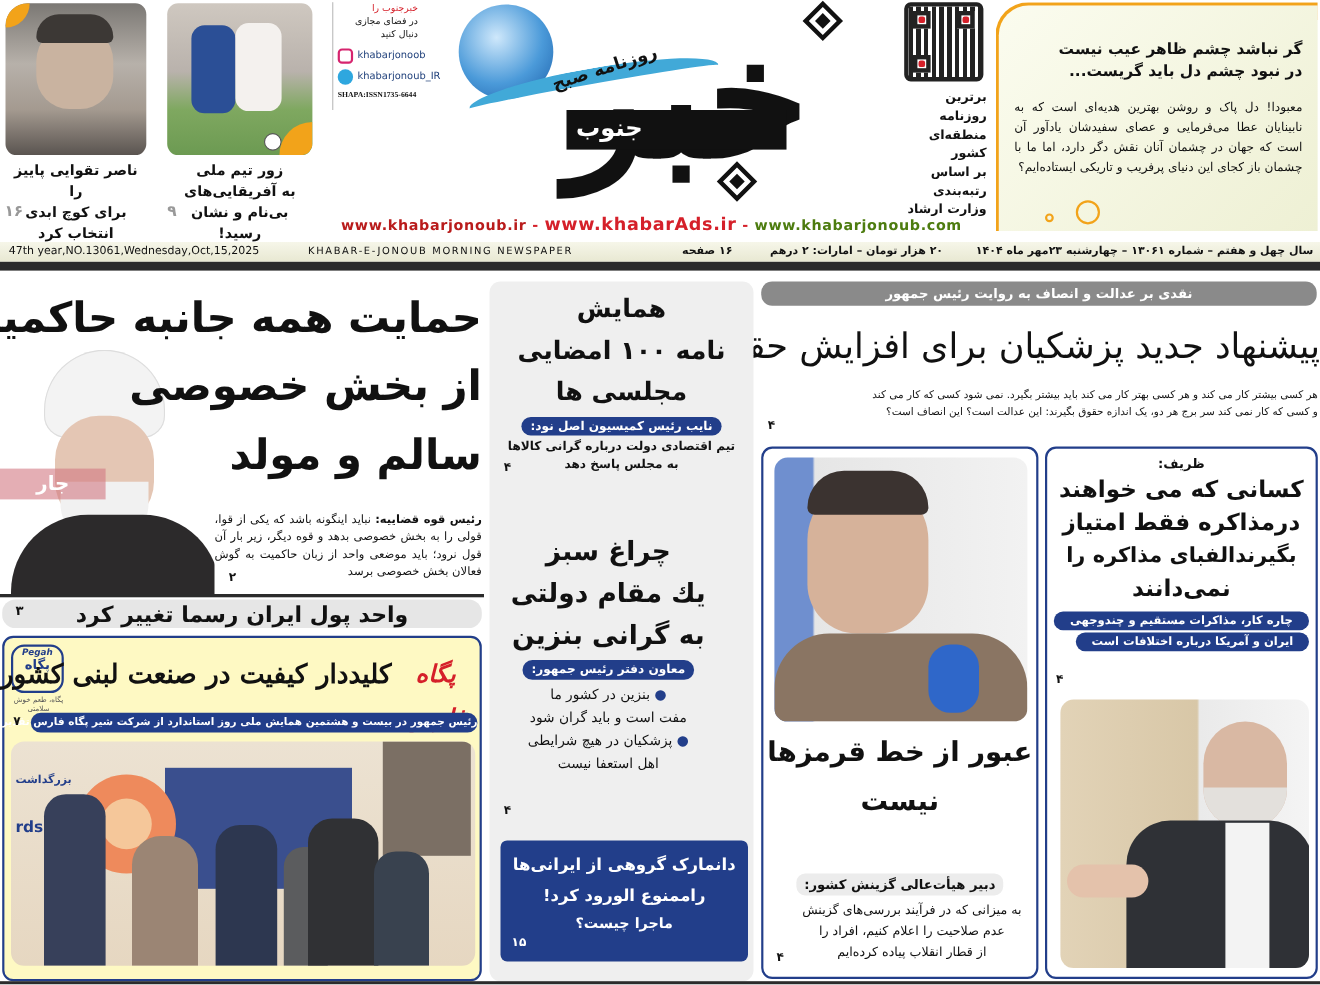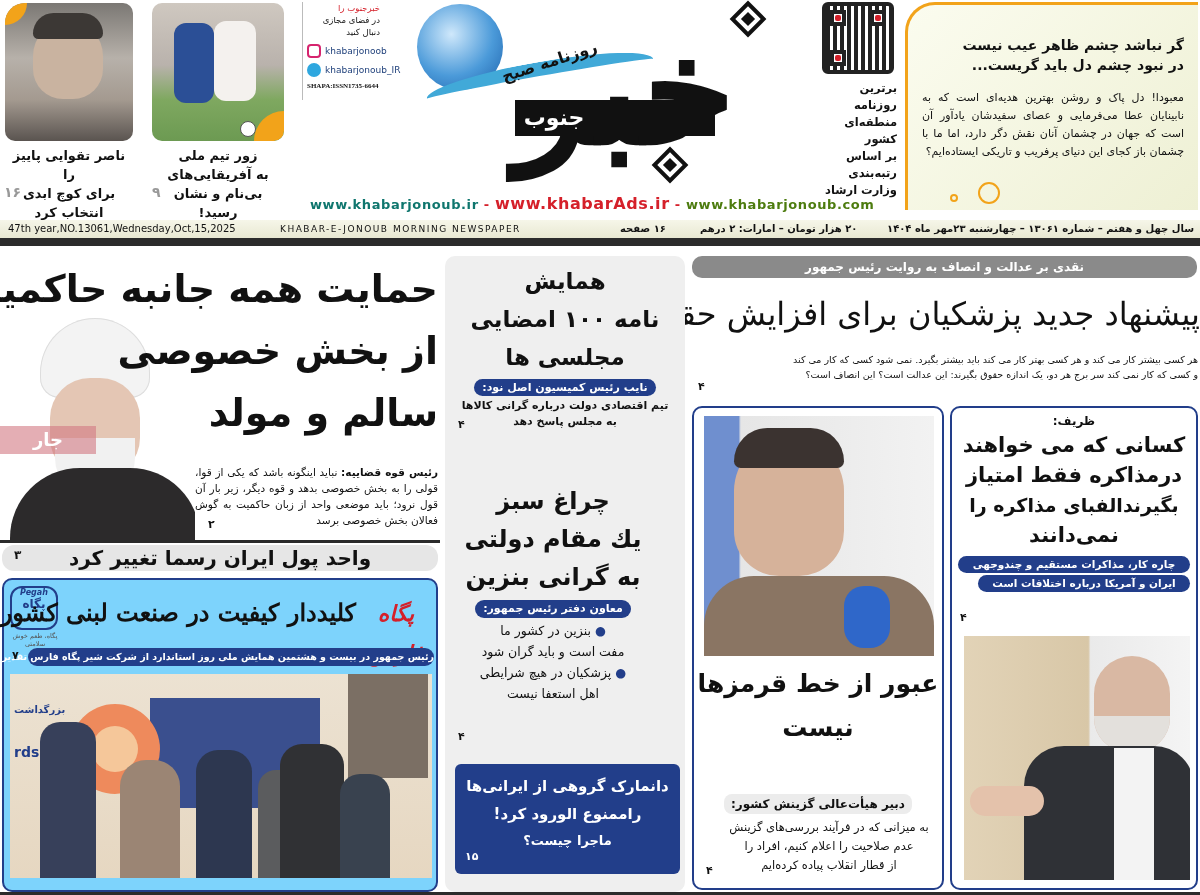--- a/index.html
+++ b/index.html
@@ -1,20 +1,20 @@
 <!DOCTYPE html>
 <html><head>
 <meta charset="utf-8">
 <style>
   *{box-sizing:border-box;margin:0;padding:0}
   html,body{width:1200px;height:895px;overflow:hidden;background:#fff}
   body{font-family:"DejaVu Sans",sans-serif;color:#111;position:relative}
   .abs{position:absolute}
   .rtl{direction:rtl}
-  .photo{position:absolute;overflow:hidden;border-radius:0}
+  .photo{position:absolute;overflow:hidden;border-radius:12px}
   .bold{font-weight:bold}
   .pagenum{position:absolute;font-weight:bold;color:#111}
   .pill{background:#223e8a;color:#fff;border-radius:10px;font-weight:bold;text-align:center}
 </style>
 </head>
 <body>
 
 <div class="abs" style="left:0;top:0;width:1200px;height:218px;background:#fff;">
 
   <div class="abs rtl" style="left:905px;top:2px;width:293px;height:208px;background:linear-gradient(135deg,#fbfcef,#eef0d4);border-radius:30px 0 0 0;border:3px solid #f2a31a;border-right:none;border-bottom:none;padding:30px 14px 10px 14px;">
@@ -73,21 +73,21 @@
       <span style="color:#1e3f7a">khabarjonoob</span>
     </div>
     <div style="display:flex;align-items:center;margin-top:5px;font-size:9px;">
       <span style="display:inline-block;width:14px;height:14px;background:#2ea7df;border-radius:50%;margin-right:4px;"></span>
       <span style="color:#1e3f7a">khabarjonoub_IR</span>
     </div>
     <div style="margin-top:5px;font-size:7px;font-weight:bold;font-family:Liberation Serif, serif;">SHAPA:ISSN1735-6644</div>
   </div>
 
   <div class="abs" style="left:310px;top:194px;width:580px;font-weight:bold;font-size:13px;letter-spacing:0.6px;white-space:nowrap;">
-    <span style="color:#0f766e">www.khabarjonoub.ir</span><span style="color:#d5202a"> - </span><span style="color:#d5202a;font-size:16px">www.khabarAds.ir</span><span style="color:#d5202a"> - </span><span style="color:#4d7c0f">www.khabarjonoub.com</span>
+    <span style="color:#b91c1c">www.khabarjonoub.ir</span><span style="color:#d5202a"> - </span><span style="color:#d5202a;font-size:16px">www.khabarAds.ir</span><span style="color:#d5202a"> - </span><span style="color:#4d7c0f">www.khabarjonoub.com</span>
   </div>
 
   <div class="photo" style="left:152px;top:3px;width:132px;height:138px;background:linear-gradient(180deg,#cfc8c0 0%,#b9b2ac 45%,#7fa860 70%,#6c9a52 100%);border-radius:10px 10px 10px 10px;">
     <div class="abs" style="left:22px;top:20px;width:40px;height:80px;background:#2b4f96;border-radius:12px"></div>
     <div class="abs" style="left:62px;top:18px;width:42px;height:80px;background:#f4f1ee;border-radius:12px"></div>
     <div class="abs" style="left:88px;top:118px;width:16px;height:16px;background:#fff;border-radius:50%;border:1px solid #555"></div>
     <div class="abs" style="right:0;bottom:0;width:30px;height:30px;background:#f2a31a;border-radius:30px 0 10px 0"></div>
   </div>
   <div class="abs rtl" style="left:152px;top:146px;width:132px;text-align:center;font-weight:bold;font-size:13px;line-height:19px;">
     <div>زور تیم ملی</div>
@@ -221,21 +221,21 @@
   <span>نباید اینگونه باشد که یکی از قوا، قولی را به بخش خصوصی بدهد و قوه دیگر، زیر بار آن قول نرود؛ باید موضعی واحد از زبان حاکمیت به گوش فعالان بخش خصوصی برسد</span>
 </div>
 <div class="pagenum" style="left:208px;top:518px;font-size:11px;">۲</div>
 
 <div class="abs" style="left:0;top:540px;width:440px;height:3px;background:#2b2b2b;"></div>
 <div class="abs rtl" style="left:2px;top:545px;width:436px;height:26px;background:#e6e6e6;border-radius:12px;text-align:center;font-size:20px;line-height:26px;font-weight:bold;">
   <span>واحد پول ایران رسما تغییر کرد</span>
 </div>
 <div class="pagenum" style="left:14px;top:548px;font-size:12px;">۳</div>
 
-<div class="abs" style="left:2px;top:578px;width:436px;height:314px;border:2px solid #223e8a;border-radius:10px;background:#7dd3fc;">
+<div class="abs" style="left:2px;top:578px;width:436px;height:314px;border:2px solid #223e8a;border-radius:10px;background:#fef9c3;">
   <div class="abs" style="left:6px;top:6px;width:48px;height:44px;border:2px solid #223e8a;border-radius:12px;text-align:center;">
     <div style="font-size:8px;font-style:italic;color:#223e8a;font-weight:bold;">Pegah</div>
     <div class="rtl" style="font-size:12px;color:#223e8a;font-weight:bold;">پگاه</div>
   </div>
   <div class="abs rtl" style="left:2px;top:52px;width:58px;font-size:6.5px;text-align:center;color:#555;">پگاه، طعم خوش سلامتی</div>
   <div class="abs rtl" style="left:62px;top:10px;width:290px;text-align:center;font-family:'DejaVu Serif',serif;font-weight:bold;font-size:24px;line-height:46px;white-space:nowrap;">کلیددار کیفیت در صنعت لبنی کشور</div>
   <div class="abs rtl" style="left:352px;top:14px;width:80px;text-align:center;font-weight:bold;font-size:22px;line-height:40px;color:#d5202a;font-style:italic;">پگاه فارس</div>
   <div class="abs rtl pill" style="left:24px;top:68px;width:406px;font-size:9.5px;line-height:18px;border-radius:9px;white-space:nowrap;">رئیس جمهور در بیست و هشتمین همایش ملی روز استاندارد از شرکت شیر پگاه فارس تقدیر کرد</div>
   <div class="pagenum" style="left:8px;top:69px;font-size:11px;">۷</div>
   <div class="photo" style="left:6px;top:94px;width:422px;height:204px;background:linear-gradient(180deg,#ece2d2 0%,#e6d7c1 100%);">

